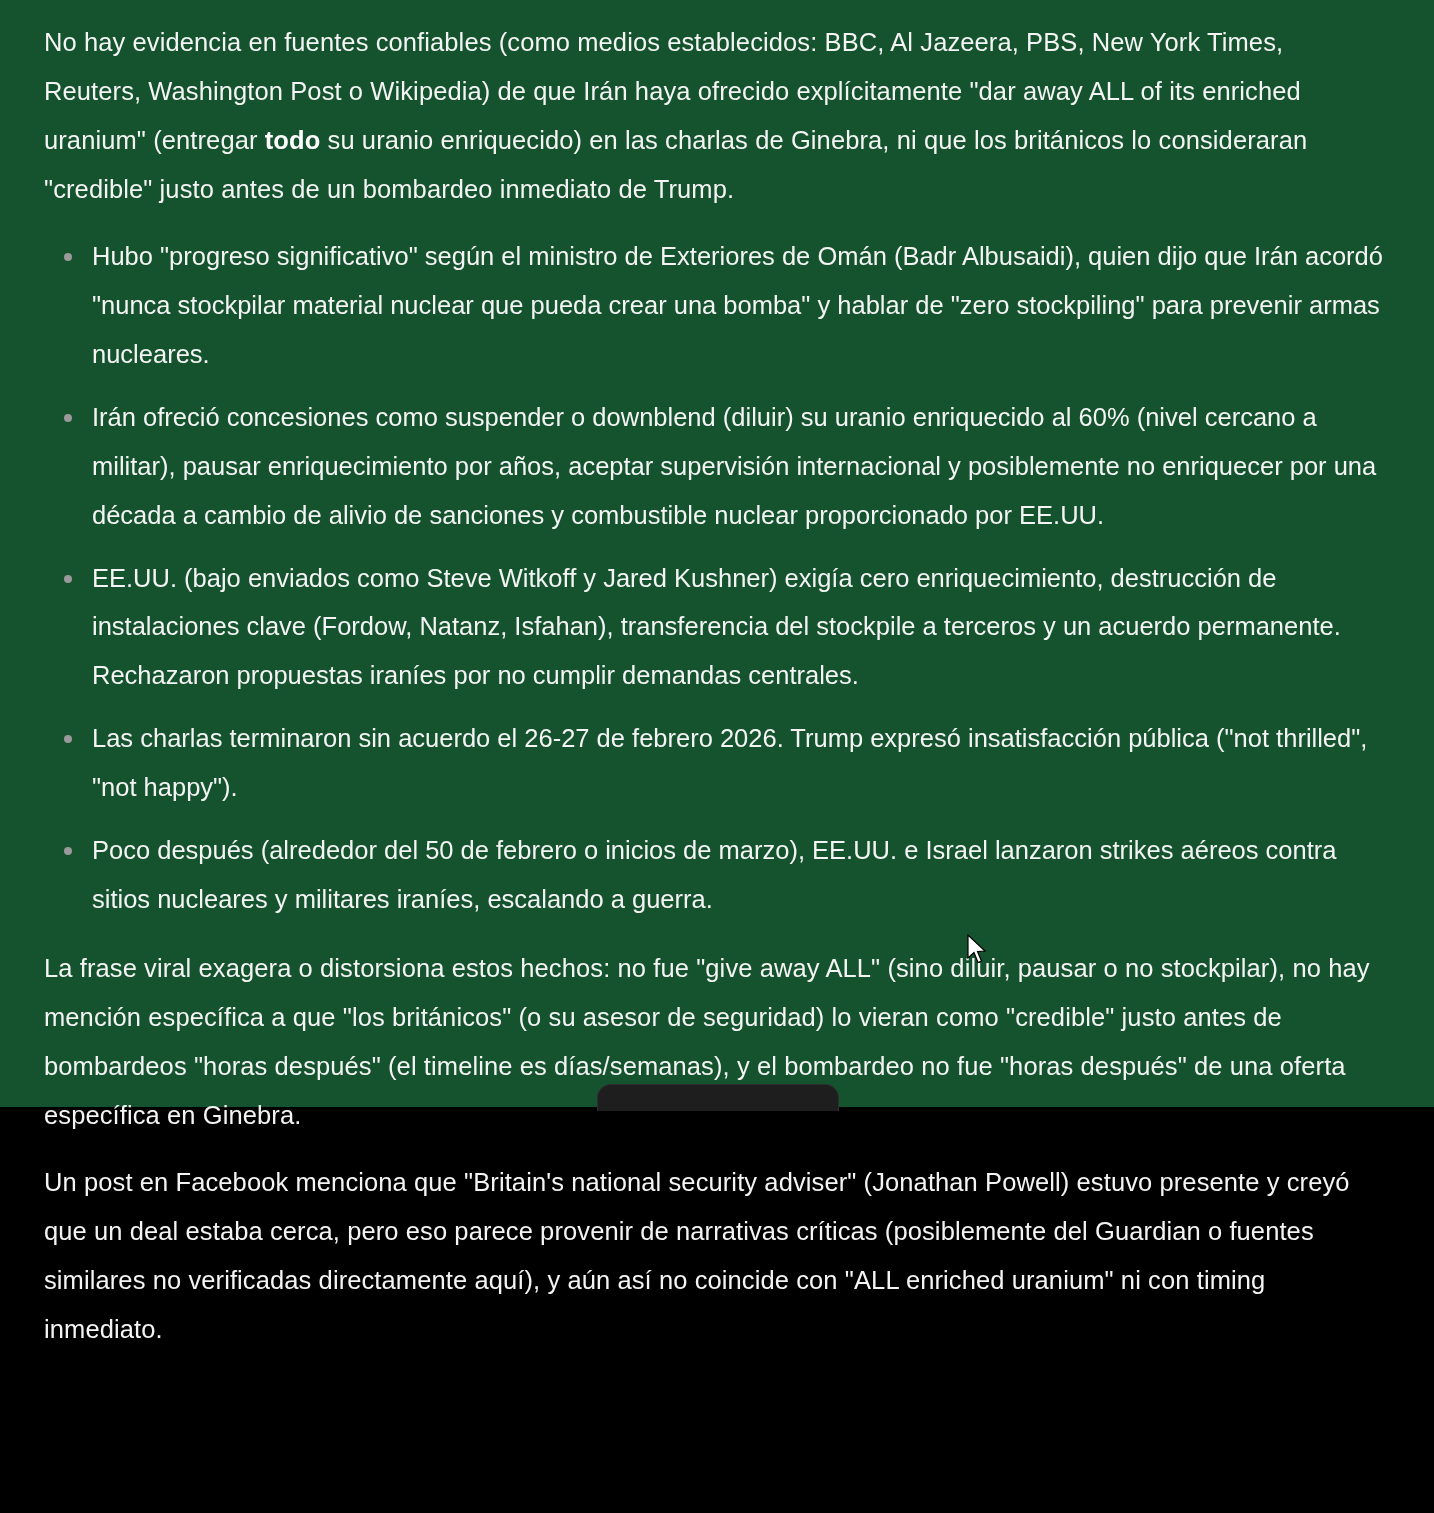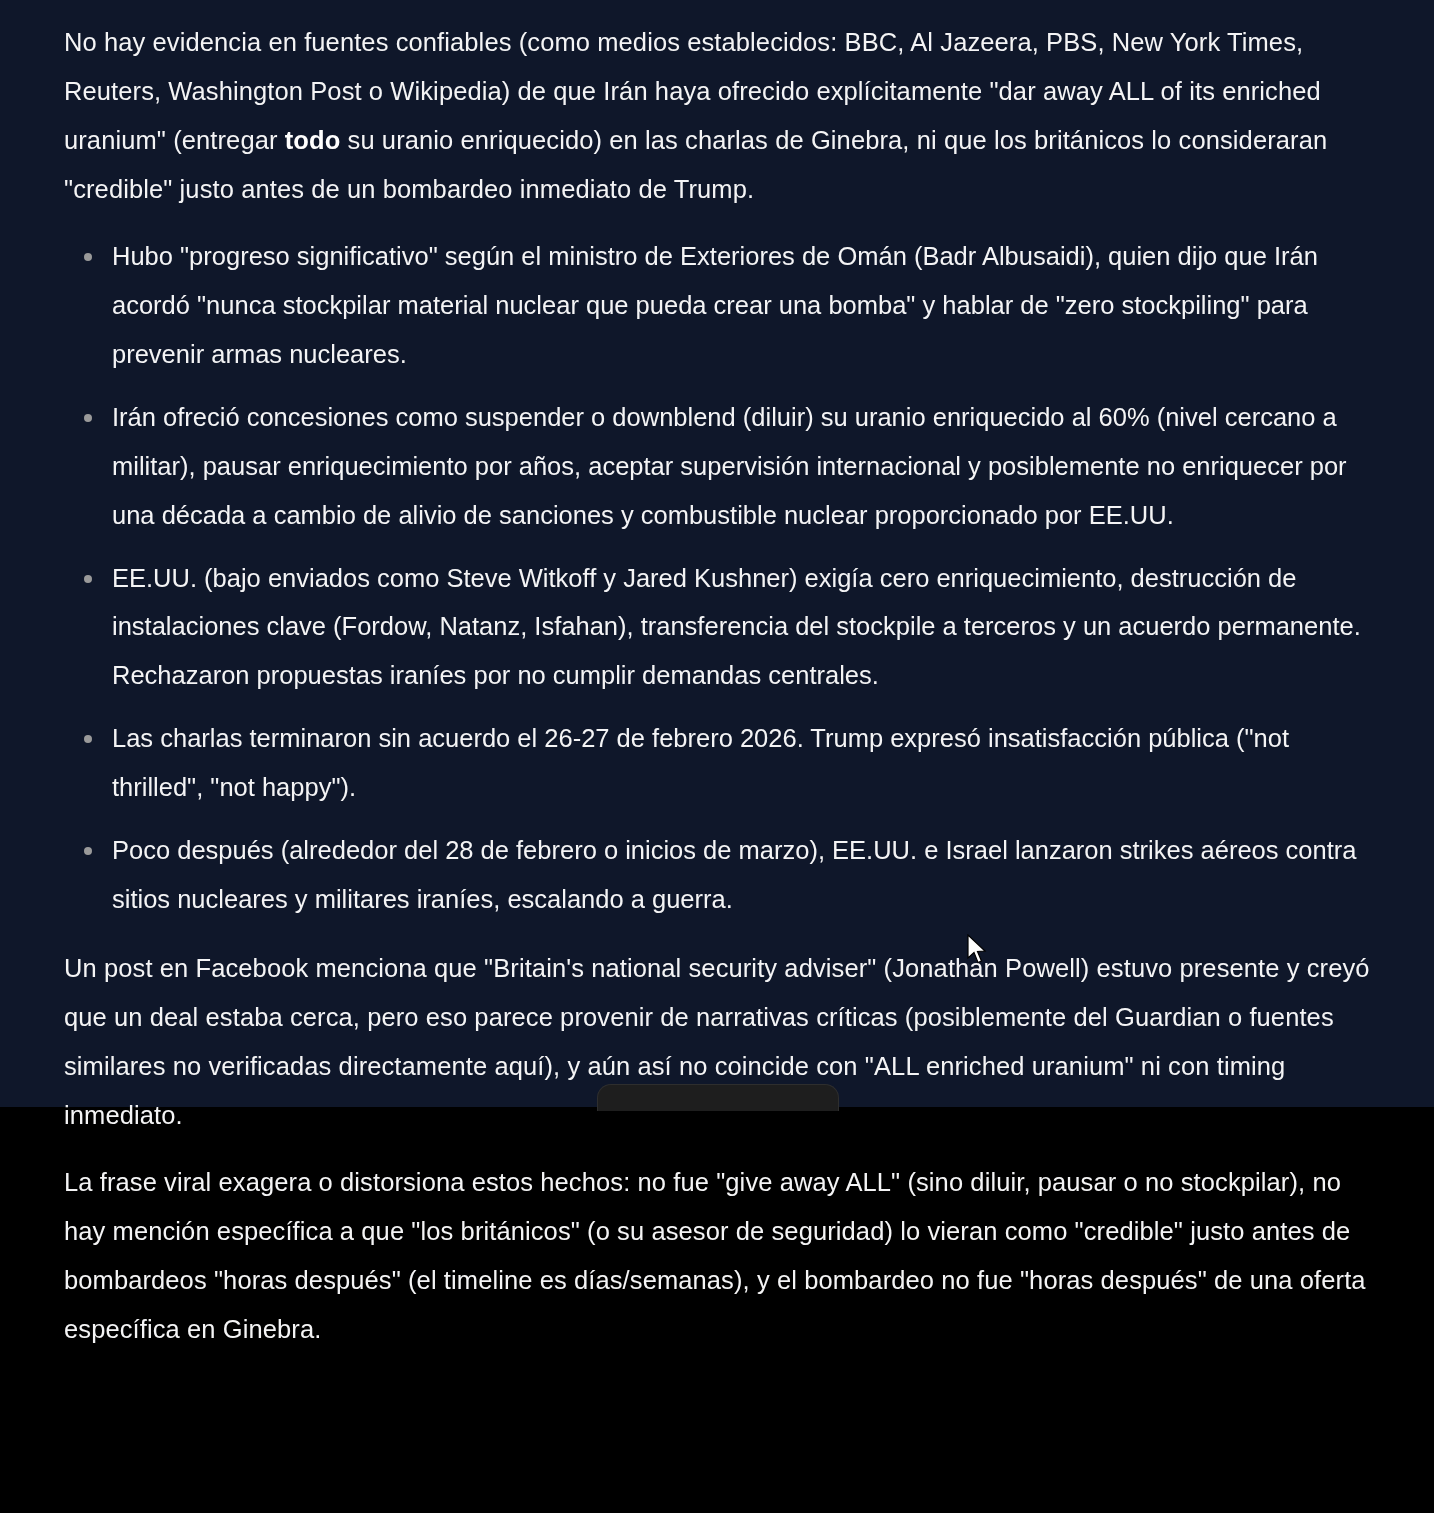--- a/index.html
+++ b/index.html
@@ -12,23 +12,23 @@
     height: 1513px;
     overflow: hidden;
     font-family: "Liberation Sans", sans-serif;
     color: #f2f2f2;
     position: relative;
   }
   .page {
     position: relative;
     width: 1434px;
     height: 1107px;
-    background: #0f172a;
+    background: #14532d;
     box-sizing: border-box;
-    padding: 18px 48px 0 64px;
+    padding: 18px 48px 0 44px;
   }
   .para {
     font-size: 25.5px;
     line-height: 1.92;
     letter-spacing: 0.1px;
     color: #f4f4f5;
     margin: 0 0 18px 0;
     max-width: 1345px;
   }
   .para.tight {
@@ -98,26 +98,26 @@
   <p class="para">
     <span>No hay evidencia en fuentes confiables (como medios establecidos: BBC, Al Jazeera, PBS, New York Times, Reuters, Washington Post o Wikipedia) de que Irán haya ofrecido explícitamente "dar away ALL of its enriched uranium" (entregar </span><span class="bold">todo</span><span> su uranio enriquecido) en las charlas de Ginebra, ni que los británicos lo consideraran "credible" justo antes de un bombardeo inmediato de Trump.</span>
   </p>
 
 
   <ul class="bullets">
     <li>Hubo "progreso significativo" según el ministro de Exteriores de Omán (Badr Albusaidi), quien dijo que Irán acordó "nunca stockpilar material nuclear que pueda crear una bomba" y hablar de "zero stockpiling" para prevenir armas nucleares.</li>
     <li>Irán ofreció concesiones como suspender o downblend (diluir) su uranio enriquecido al 60% (nivel cercano a militar), pausar enriquecimiento por años, aceptar supervisión internacional y posiblemente no enriquecer por una década a cambio de alivio de sanciones y combustible nuclear proporcionado por EE.UU.</li>
     <li>EE.UU. (bajo enviados como Steve Witkoff y Jared Kushner) exigía cero enriquecimiento, destrucción de instalaciones clave (Fordow, Natanz, Isfahan), transferencia del stockpile a terceros y un acuerdo permanente. Rechazaron propuestas iraníes por no cumplir demandas centrales.</li>
     <li>Las charlas terminaron sin acuerdo el 26-27 de febrero 2026. Trump expresó insatisfacción pública ("not thrilled", "not happy").</li>
-    <li>Poco después (alrededor del 28 de febrero o inicios de marzo), EE.UU. e Israel lanzaron strikes aéreos contra sitios nucleares y militares iraníes, escalando a guerra.</li>
+    <li>Poco después (alrededor del 50 de febrero o inicios de marzo), EE.UU. e Israel lanzaron strikes aéreos contra sitios nucleares y militares iraníes, escalando a guerra.</li>
   </ul>
 
+  <p class="para">La frase viral exagera o distorsiona estos hechos: no fue "give away ALL" (sino diluir, pausar o no stockpilar), no hay mención específica a que "los británicos" (o su asesor de seguridad) lo vieran como "credible" justo antes de bombardeos "horas después" (el timeline es días/semanas), y el bombardeo no fue "horas después" de una oferta específica en Ginebra.</p>
+
   <p class="para">Un post en Facebook menciona que "Britain's national security adviser" (Jonathan Powell) estuvo presente y creyó que un deal estaba cerca, pero eso parece provenir de narrativas críticas (posiblemente del Guardian o fuentes similares no verificadas directamente aquí), y aún así no coincide con "ALL enriched uranium" ni con timing inmediato.</p>
-
-  <p class="para">La frase viral exagera o distorsiona estos hechos: no fue "give away ALL" (sino diluir, pausar o no stockpilar), no hay mención específica a que "los británicos" (o su asesor de seguridad) lo vieran como "credible" justo antes de bombardeos "horas después" (el timeline es días/semanas), y el bombardeo no fue "horas después" de una oferta específica en Ginebra.</p>
 
   <div class="bottom-pill"></div>
 
   <div class="scroll-track"></div>
 
   <svg class="cursor" viewBox="0 0 22 32">
     <path d="M2,1 L2,24 L8,18.5 L12,28.5 L15.5,27 L11.5,17.5 L19,17 Z" fill="#ffffff" stroke="#000000" stroke-width="1.2"></path>
   </svg>
 
 </div>

